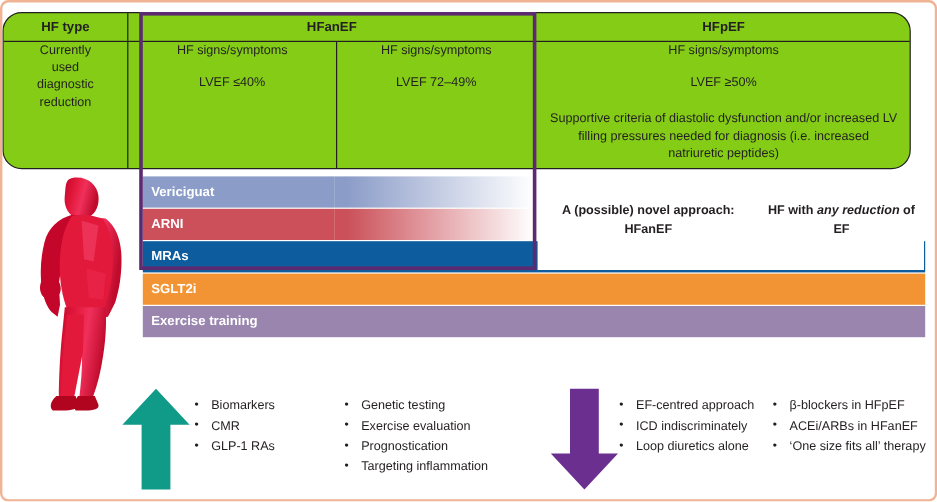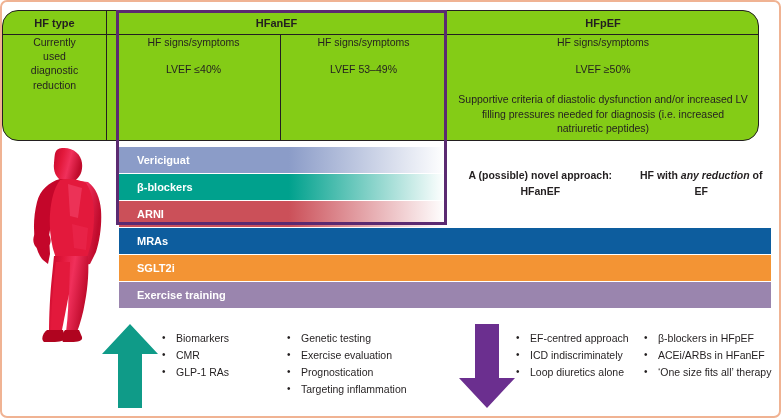--- a/index.html
+++ b/index.html
@@ -112,21 +112,21 @@
     box-sizing: border-box;
     display: flex;
     align-items: center;
   }
   .bar-label {
     position: relative;
     z-index: 3;
     color: #ffffff;
     font-size: 11px;
     font-weight: bold;
-    padding-left: 18px;
+    padding-left: 7px;
     white-space: nowrap;
   }
   .bar-solid {
     position: absolute;
     left: 0; top: 0; bottom: 0;
     z-index: 1;
   }
   .bar-fade {
     position: absolute;
     top: 0; bottom: 0;
@@ -247,21 +247,21 @@
 
     <div class="body-cell cell-lvef40">
       <span class="cell-line">HF signs/symptoms</span>
       <span class="gap-sm"></span>
       <span class="cell-line">LVEF ≤40%</span>
     </div>
 
     <div class="body-cell cell-lvef4149">
       <span class="cell-line">HF signs/symptoms</span>
       <span class="gap-sm"></span>
-      <span class="cell-line">LVEF 53–49%</span>
+      <span class="cell-line">LVEF 72–49%</span>
     </div>
 
     <div class="body-cell cell-hfpef">
       <span class="cell-line">HF signs/symptoms</span>
       <span class="gap-sm"></span>
       <span class="cell-line">LVEF ≥50%</span>
       <span class="gap-md"></span>
       <p class="para">Supportive criteria of diastolic dysfunction and/or increased LV filling pressures needed for diagnosis (i.e. increased natriuretic peptides)</p>
     </div>
   </div>
@@ -271,25 +271,20 @@
   <div class="novel-note">
     <span>A (possible) novel approach: HFanEF</span>
     <span><span>HF with </span><em>any reduction</em><span> of EF</span></span>
   </div>
 
   <div class="bars" id="bars">
       <div class="bar bar-narrow">
         <div class="bar-solid" style="background: rgb(139, 156, 200);"></div>
         <div class="bar-fade" style="background: linear-gradient(to right, rgb(139, 156, 200) 0%, rgb(139, 156, 200) 6%, rgb(255, 255, 255) 100%);"></div>
         <span class="bar-label">Vericiguat</span>
-      </div>
-      <div class="bar bar-narrow">
-        <div class="bar-solid" style="background: rgb(0, 161, 141);"></div>
-        <div class="bar-fade" style="background: linear-gradient(to right, rgb(0, 161, 141) 0%, rgb(0, 161, 141) 6%, rgb(255, 255, 255) 100%);"></div>
-        <span class="bar-label">β-blockers</span>
       </div>
       <div class="bar bar-narrow">
         <div class="bar-solid" style="background: rgb(203, 80, 89);"></div>
         <div class="bar-fade" style="background: linear-gradient(to right, rgb(203, 80, 89) 0%, rgb(203, 80, 89) 6%, rgb(255, 255, 255) 100%);"></div>
         <span class="bar-label">ARNI</span>
       </div>
       <div class="bar bar-wide">
         <div class="bar-solid" style="background: rgb(13, 93, 158);"></div>
         <span class="bar-label">MRAs</span>
       </div>

